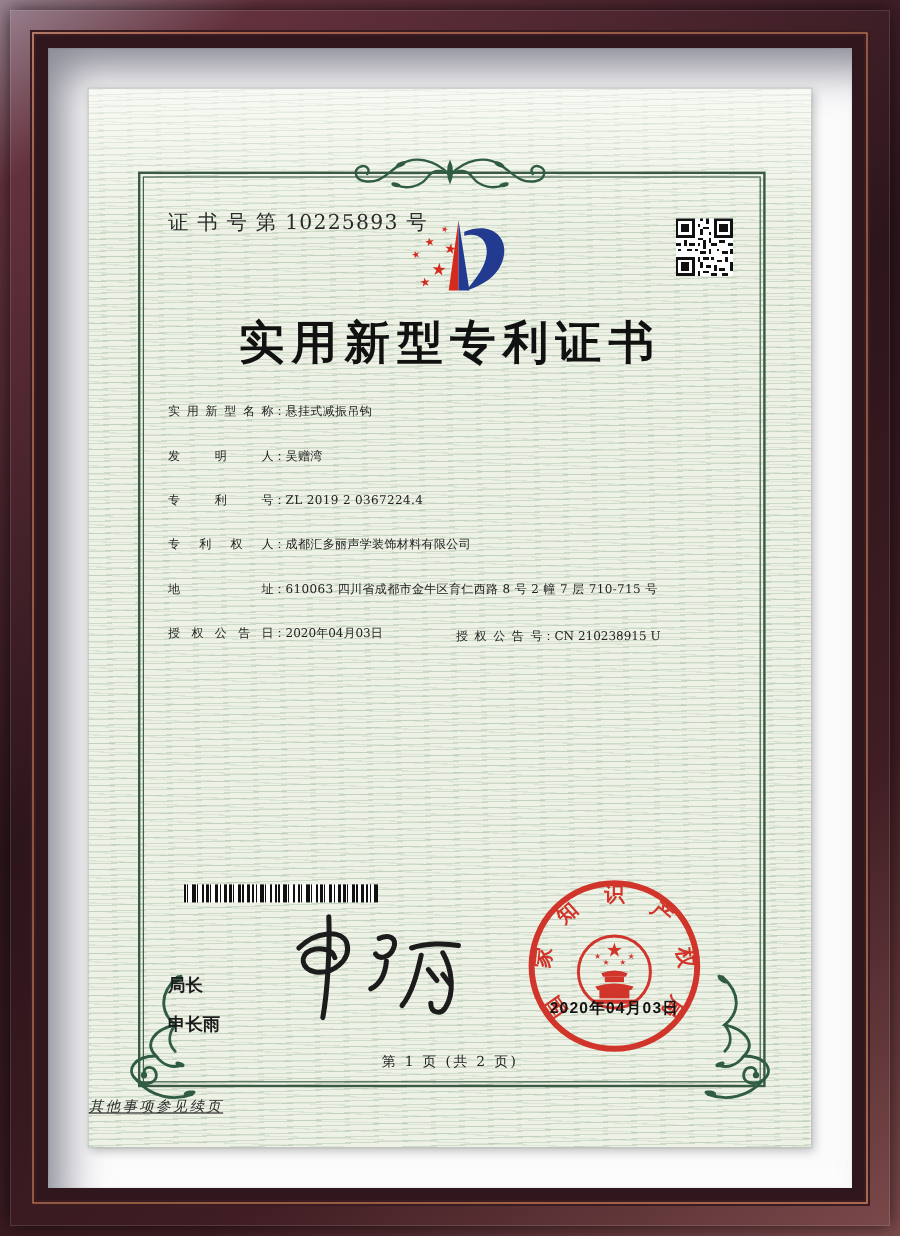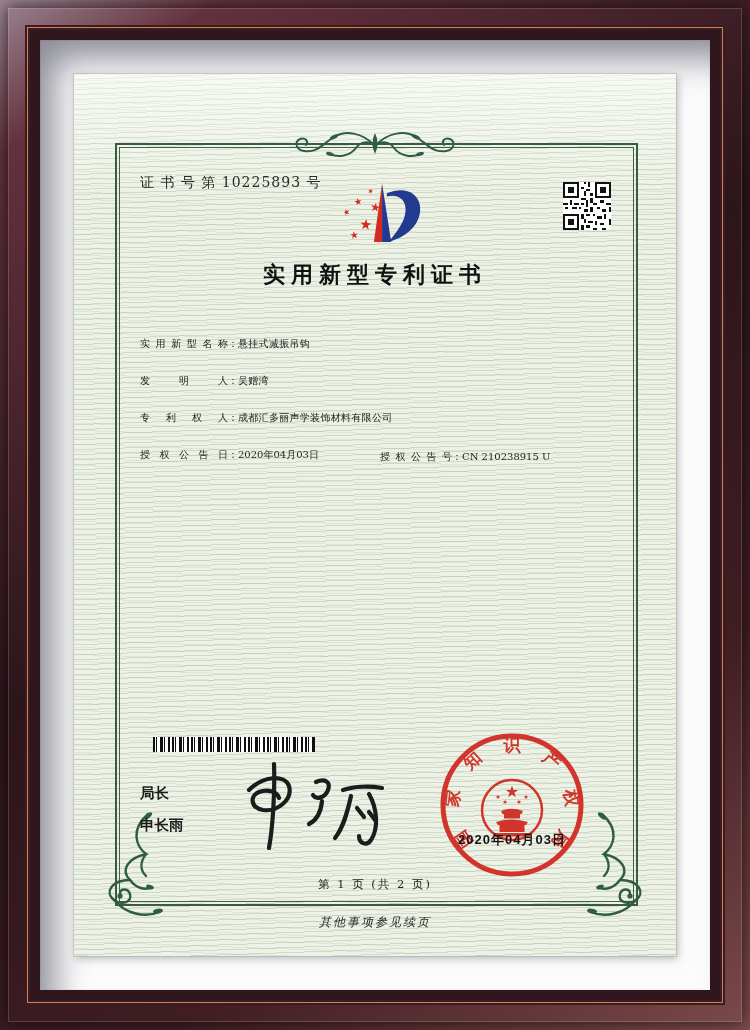--- a/index.html
+++ b/index.html
@@ -20,48 +20,48 @@
   
   .paper{inset:74px;background-color:#eef2e6;
          background-image:
            linear-gradient(rgba(255,255,255,.55),rgba(255,255,255,0) 120px),
            repeating-linear-gradient(178deg,rgba(128,164,130,.30) 0 1px,rgba(255,255,255,0) 1px 5px),
            repeating-linear-gradient(2deg,rgba(128,164,130,.16) 0 1px,rgba(255,255,255,0) 1px 7px);
          box-shadow:0 0 0 1px rgba(40,60,40,.12),2px 3px 8px rgba(0,0,0,.25);}
   .cert-border{left:41px;top:69px;right:38px;bottom:50px;border:2px solid #3a5a44;}
   .cert-border::after{content:"";position:absolute;inset:2px;border:1px solid #3f6049;}
 
-  .cert-no{left:66px;top:100px;font-size:14px;letter-spacing:1px;color:#2a2a2a;}
+  .cert-no{left:66px;top:100px;font-size:17px;letter-spacing:1px;color:#2a2a2a;}
   .logo{left:262px;top:106px;width:96px;height:78px;}
   .qr{left:489px;top:108px;width:48px;height:48px;}
-  .title{left:0;right:0;top:186px;text-align:center;font-size:22px;font-weight:600;
+  .title{left:0;right:0;top:186px;text-align:center;font-size:38px;font-weight:600;
          letter-spacing:6px;color:#111;}
 
   .fields{left:66px;top:260px;width:480px;font-size:10px;color:#1e1e1e;}
   .frow{position:relative;line-height:19px;margin-bottom:18px;white-space:nowrap;}
   .lbl{display:inline-block;width:88px;text-align:justify;text-align-last:justify;vertical-align:top;}
   .val{display:inline-block;width:352px;vertical-align:top;white-space:normal;letter-spacing:.3px;}
   .pair2{position:absolute;left:240px;top:2px;}
   .pair2 .lbl{width:72px;}
 
   .paras{left:62px;top:518px;width:482px;font-size:12.5px;line-height:23px;color:#222;
          font-style:italic;letter-spacing:.4px;}
   .paras p{margin:0;text-indent:2em;}
 
   .barcode{left:79px;top:663px;width:162px;height:15px;
     background:repeating-linear-gradient(90deg,#101010 0 2px,#fdfdfd 2px 3px,#101010 3px 4px,#fdfdfd 4px 7px,#101010 7px 10px,#fdfdfd 10px 11px,#101010 11px 12px,#fdfdfd 12px 15px,#101010 15px 17px,#fdfdfd 17px 19px);}
 
-  .director{left:66px;font-family:"Liberation Sans",sans-serif;font-weight:700;font-size:14.5px;color:#1b1b1b;}
+  .director{left:66px;font-family:"Liberation Sans",sans-serif;font-weight:700;font-size:14.5px;color:#1b1b1b;margin-top:28px;}
   .sig{left:145px;top:682px;width:180px;height:100px;}
   .seal{left:363px;top:656px;width:150px;height:150px;opacity:.94;}
   .seal-date{left:363px;top:757px;width:150px;text-align:center;font-size:13px;font-weight:700;
              color:#141414;letter-spacing:1px;font-family:"Liberation Sans",sans-serif;}
 
   .page-info{left:0;right:0;top:803px;text-align:center;font-size:11.5px;letter-spacing:2px;color:#222;}
-  .footer-note{left:0;right:0;top:840px;text-align:center;font-size:12px;letter-spacing:2px;color:#2a2a2a;font-style:italic;}
+  .footer-note{left:0;right:0;top:840px;text-align:left;font-size:12px;letter-spacing:2px;color:#2a2a2a;font-style:italic;text-decoration:underline;}
 
   .orn{color:#2f5c42;}
   .orn-top{left:216px;top:50px;width:170px;height:40px;}
   .orn-bl{left:10px;top:736px;width:82px;height:118px;}
   .orn-br{left:510px;top:736px;width:82px;height:118px;transform:scaleX(-1);}
 </style>
 </head>
 <body>
 
 <div class="abs frame-base"></div>
@@ -149,21 +149,23 @@
         <rect x="2" y="16" width="3" height="3"></rect>
       <path d="M9,0h1v1h-1z M11,0h1v2h-1z M8,2h1v1h-1z M10,3h2v1h-2z M9,4h1v2h-1z M12,5h1v1h-1z M8,7h2v1h-2z M12,7h1v2h-1z M0,9h2v1h-2z M3,8h1v2h-1z M5,9h2v1h-2z M8,9h1v1h-1z M10,8h1v3h-1z M13,9h2v1h-2z M16,8h2v1h-2z M19,9h2v1h-2z M1,11h1v1h-1z M4,11h2v1h-2z M7,11h1v1h-1z M9,12h2v1h-2z M12,11h1v2h-1z M15,11h1v1h-1z M17,12h2v1h-2z M20,11h1v2h-1z M8,14h1v2h-1z M10,14h2v1h-2z M13,14h1v1h-1z M15,15h2v1h-2z M18,14h1v2h-1z M9,16h1v2h-1z M11,17h2v1h-2z M14,17h1v2h-1z M16,18h2v1h-2z M20,16h1v3h-1z M8,19h1v2h-1z M10,19h2v1h-2z M13,20h2v1h-2z M17,20h2v1h-2z"></path>
     </g>
   </svg>
 
   <div class="abs title">实用新型专利证书</div>
 
   <div class="abs fields">
     <div class="frow"><span class="lbl">实用新型名称</span>：<span class="val">悬挂式减振吊钩</span></div>
     <div class="frow"><span class="lbl">发明人</span>：<span class="val">吴赠湾</span></div>
+    <div class="frow"><span class="lbl">专利号</span>：<span class="val">ZL 2019 2 0367224.4</span></div>
     <div class="frow"><span class="lbl">专利权人</span>：<span class="val">成都汇多丽声学装饰材料有限公司</span></div>
+    <div class="frow"><span class="lbl">地址</span>：<span class="val">610063 四川省成都市金牛区育仁西路 8 号 2 幢 7 层 710-715 号</span></div>
     <div class="frow">
       <span class="lbl">授权公告日</span>：<span>2020年04月03日</span>
       <span class="pair2"><span class="lbl">授权公告号</span>：<span>CN 210238915 U</span></span>
     </div>
   </div>
 
 
   <div class="abs barcode"></div>
 
   <div class="abs director" style="top:710px">局长</div>

